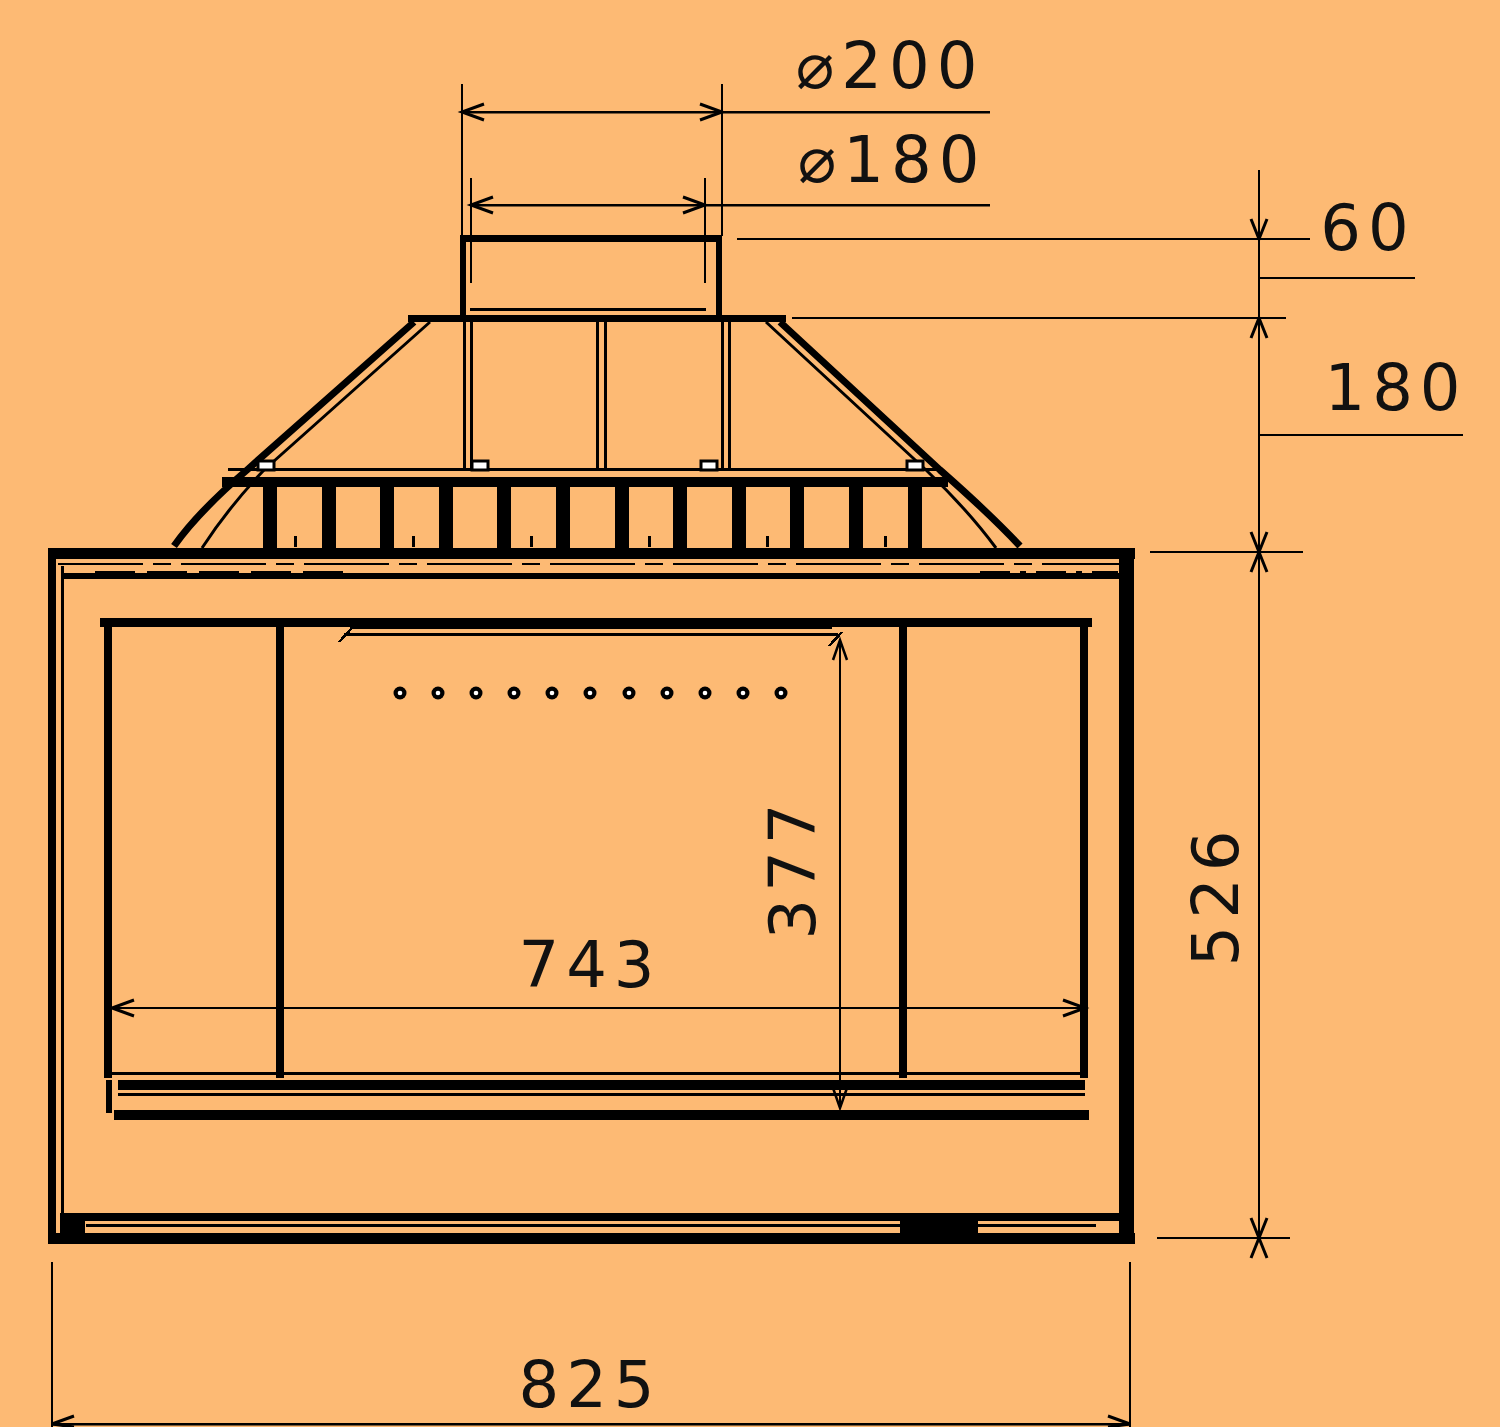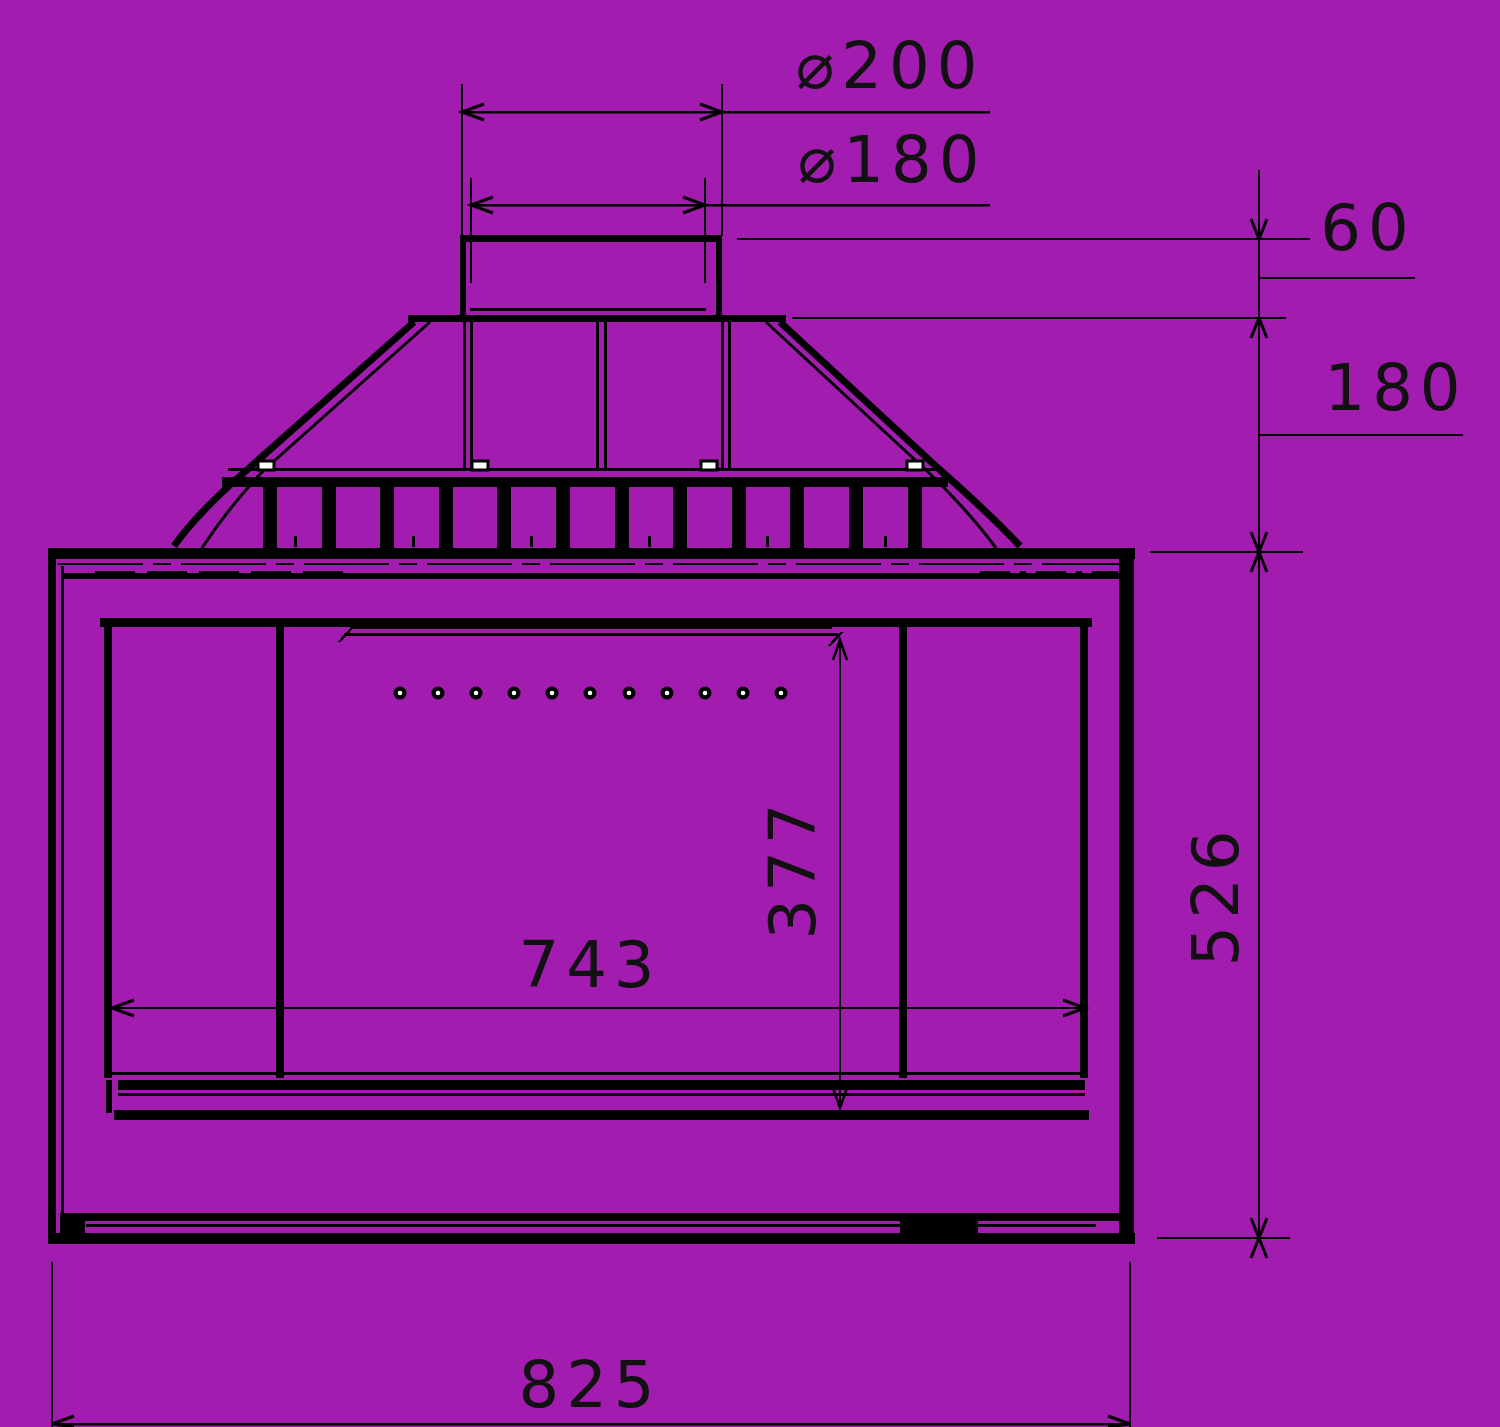--- a/index.html
+++ b/index.html
@@ -1,16 +1,16 @@
 <!DOCTYPE html>
 <html><head>
 <meta charset="utf-8">
 <style>
   html,body{margin:0;padding:0;background:#ffffff;}
-  .canvas{position:relative;width:1500px;height:1427px;background:#a21caf;overflow:hidden;}
+  .canvas{position:relative;width:1500px;height:1427px;background:#fdba74;overflow:hidden;}
   svg{display:block;}
   text{font-family:"DejaVu Sans","Liberation Sans",sans-serif;fill:#111;}
   .dimtxt{font-size:64px;letter-spacing:7px;}
   .ln{fill:#000;}
 </style>
 </head>
 <body>
 
 <div class="canvas">
 <svg width="1500" height="1427" viewBox="0 0 1500 1427">

